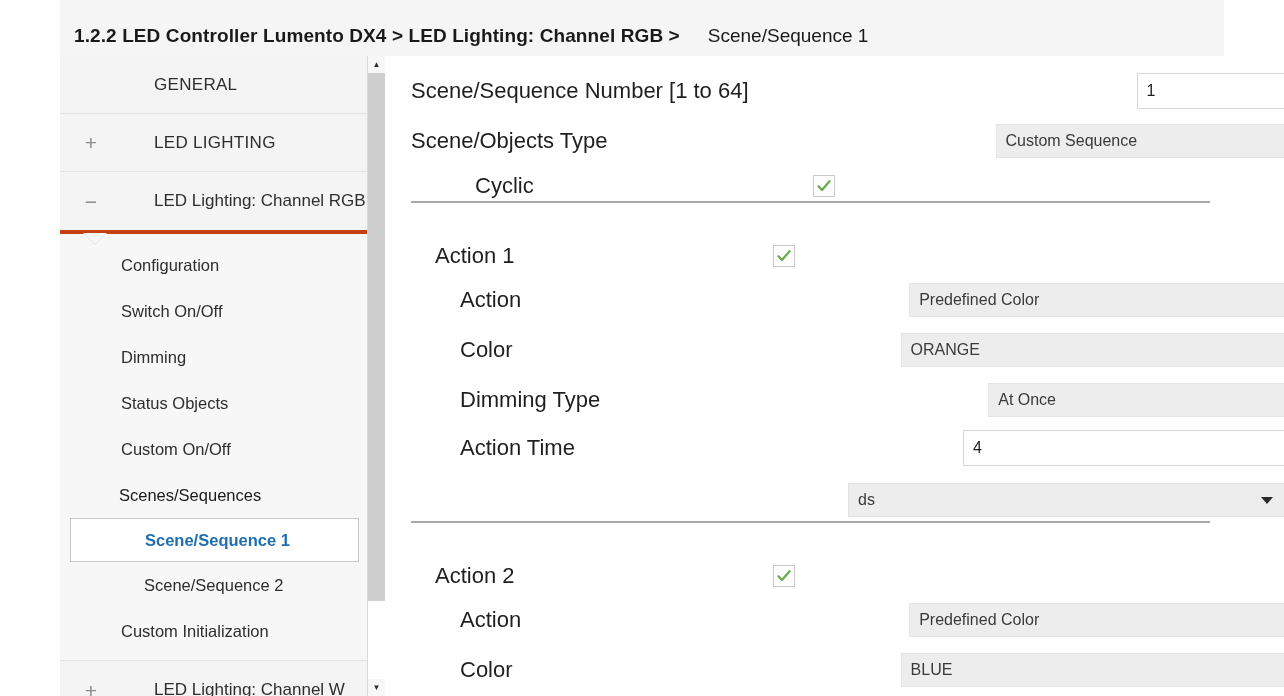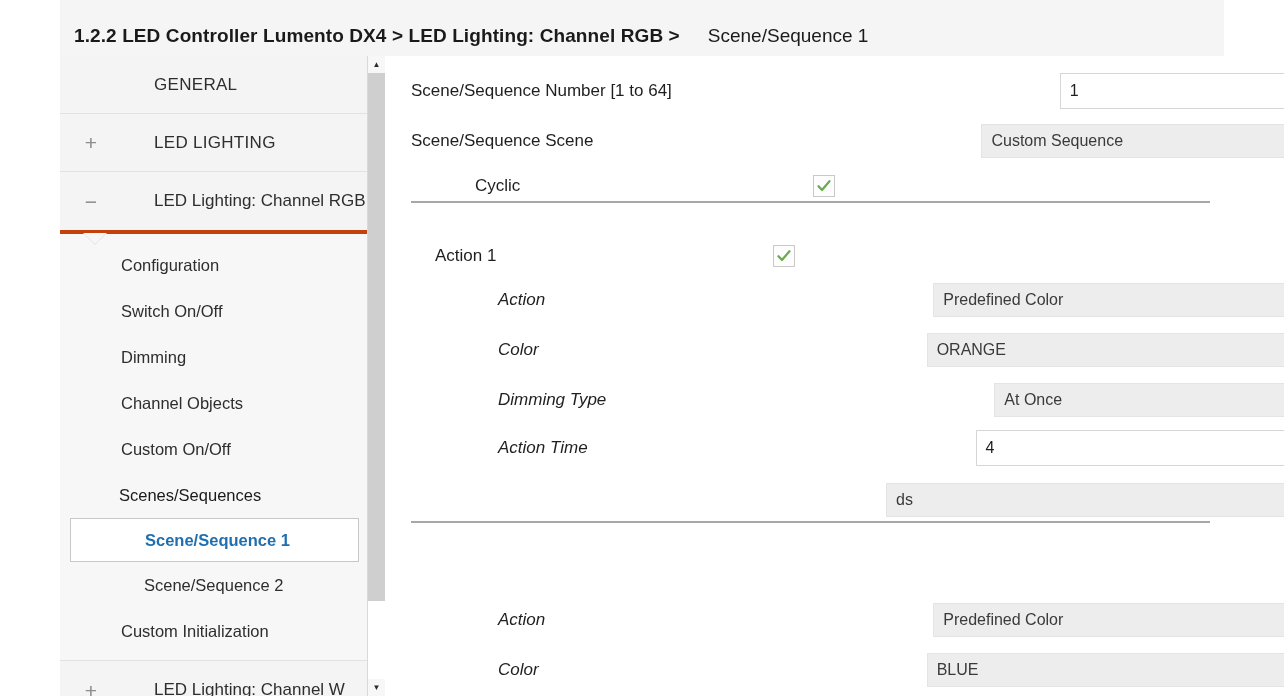--- a/index.html
+++ b/index.html
@@ -116,26 +116,26 @@
     width: 899px; height: 640px;
     background: #ffffff;
     overflow: hidden;
   }
   .row {
     position: relative;
     height: 50px;
     display: flex; align-items: center;
   }
   .label {
-    font-size: 17px; color: #1f1f1f;
+    font-size: 22px; color: #1f1f1f;
     white-space: nowrap;
   }
   .lvl0 { margin-left: 26px; }
   .lvl1 { margin-left: 50px; }
-  .lvl2 { margin-left: 113px; font-style: italic; }
+  .lvl2 { margin-left: 75px; }
 
   .ctrl { position: absolute; left: 388px; width: 437px; }
 
   .sel {
     position: relative;
     height: 34px;
     background: #ededed;
     border: 1px solid #e4e4e4;
     display: flex; align-items: center;
     font-size: 16px; color: #3a3a3a;
@@ -208,21 +208,21 @@
       <div class="child-row">
         <span>Configuration</span>
       </div>
       <div class="child-row">
         <span>Switch On/Off</span>
       </div>
       <div class="child-row">
         <span>Dimming</span>
       </div>
       <div class="child-row">
-        <span>Channel Objects</span>
+        <span>Status Objects</span>
       </div>
       <div class="child-row">
         <span>Custom On/Off</span>
       </div>
       <div class="child-row bold">
         <span>Scenes/Sequences</span>
       </div>
       <div class="child-row selected">
         <span>Scene/Sequence 1</span>
       </div>
@@ -251,21 +251,21 @@
 
     <div class="row" style="top: 10px; position: absolute; left: 0px; right: 0px;">
       <span class="label lvl0">Scene/Sequence Number [1 to 64]</span>
       <div class="ctrl spin">
         <span>1</span>
 
       </div>
     </div>
 
     <div class="row" style="top: 60px; position: absolute; left: 0px; right: 0px;">
-      <span class="label lvl0">Scene/Sequence Scene</span>
+      <span class="label lvl0">Scene/Objects Type</span>
       <div class="ctrl sel">
         <span>Custom Sequence</span>
 
       </div>
     </div>
 
     <div class="row" style="top: 105px; position: absolute; left: 0px; right: 0px; margin-left: 40px;">
       <span class="label lvl1">Cyclic</span>
       <div class="ctrl" style="width:22px;">
         <span class="chk">
@@ -324,20 +324,30 @@
     <div class="row" style="top: 419px; position: absolute; left: 0px; right: 0px;">
       <span class="label lvl2"></span>
       <div class="ctrl sel">
         <span>ds</span>
         <span class="caret"></span>
       </div>
     </div>
 
     <div class="sep" style="top:465px;"></div>
 
+    <div class="row" style="top: 495px; position: absolute; left: 0px; right: 0px;">
+      <span class="label lvl1">Action 2</span>
+      <div class="ctrl" style="width:22px;">
+        <span class="chk">
+          <svg width="16" height="16" viewBox="0 0 16 16" aria-hidden="true">
+            <path d="M2.5 8.2 L6 12 L13.5 3.2" fill="none" stroke="#6aaa4f" stroke-width="2.2" stroke-linecap="round" stroke-linejoin="round"></path>
+          </svg>
+        </span>
+      </div>
+    </div>
 
     <div class="row" style="top: 539px; position: absolute; left: 0px; right: 0px;">
       <span class="label lvl2">Action</span>
       <div class="ctrl sel">
         <span>Predefined Color</span>
 
       </div>
     </div>
 
     <div class="row" style="top: 589px; position: absolute; left: 0px; right: 0px;">

